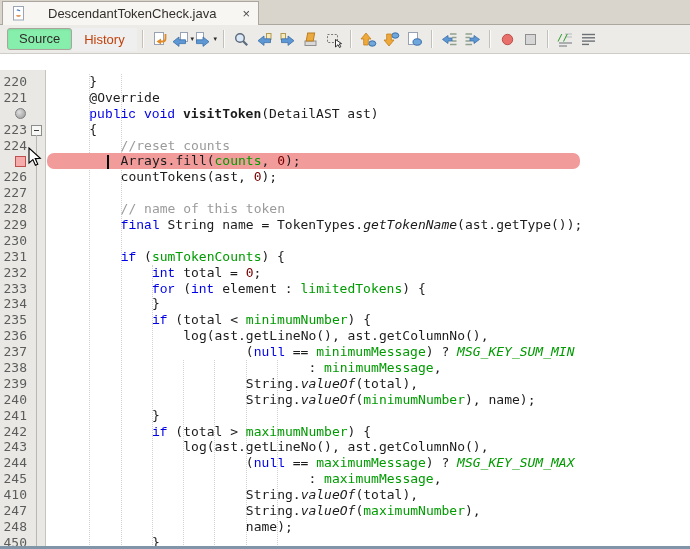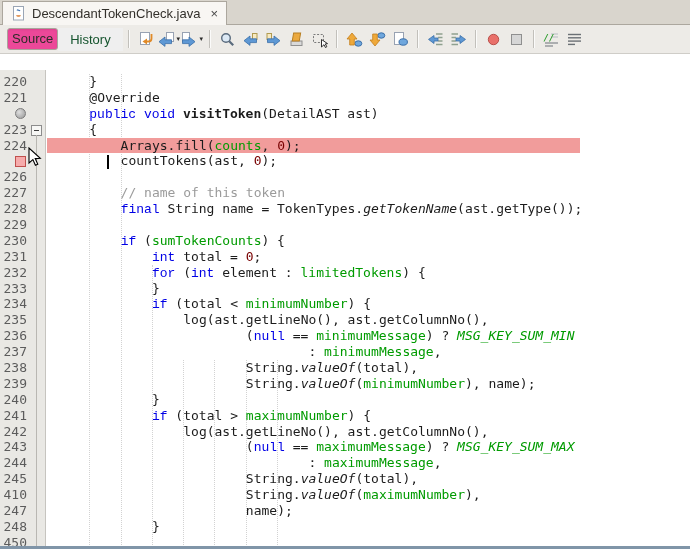--- a/index.html
+++ b/index.html
@@ -3,30 +3,30 @@
 <meta charset="utf-8">
 <style>
   html,body{margin:0;padding:0;}
   body{width:690px;height:549px;position:relative;overflow:hidden;background:#fff;
        font-family:"Liberation Sans",sans-serif;}
   
   .tabbar{position:absolute;left:0;top:0;width:690px;height:25px;background:#d9d5cd;
           border-bottom:1px solid #aca79e;box-sizing:border-box;}
   .tab{position:absolute;left:2px;top:1px;height:24px;background:#f8f6f3;
        border:1px solid #aca79e;border-bottom:none;display:flex;align-items:center;
-       padding:0 8px;gap:6px;box-sizing:border-box;}
+       padding:0 8px;gap:22px;box-sizing:border-box;}
   .tab-title{font-size:13px;color:#33302b;white-space:nowrap;}
   .tab-close{font-size:13px;color:#4a4a4a;margin-left:4px;cursor:default;line-height:1;}
   
   .toolbar{position:absolute;left:0;top:25px;width:690px;height:29px;background:#edebe7;
            border-bottom:1px solid #cfcdc8;box-sizing:border-box;display:flex;
            align-items:center;padding-left:7px;}
-  .btn-source{font-size:13px;color:#2e2c29;background:#ec4899;border:1px solid #a9a49c;
-              border-radius:3px;padding:2px 4px 3px;box-shadow:inset 0 1px 2px rgba(0,0,0,.08);}
-  .btn-history{font-size:13px;color:#14532d;padding:3px 11px;border:1px solid transparent;}
+  .btn-source{font-size:13px;color:#2e2c29;background:#86efac;border:1px solid #a9a49c;
+              border-radius:3px;padding:2px 11px 3px;box-shadow:inset 0 1px 2px rgba(0,0,0,.08);}
+  .btn-history{font-size:13px;color:#c2410c;padding:3px 11px;border:1px solid transparent;}
   .tsep{width:1px;height:18px;background:#c2c0bb;border-right:1px solid #fbfbfa;margin:0 5px;}
   .tgroup{display:flex;align-items:center;}
   .tbtn{width:21px;height:21px;display:flex;align-items:center;justify-content:center;
         margin:0 1px;position:relative;}
   .tbtn .dd{font-size:7px;color:#2b2b2b;margin-left:1px;}
   
   .editor{position:absolute;left:0;top:70px;width:580px;height:495px;background:#fff;}
   .gutter{position:absolute;left:0;top:0;width:45px;height:495px;background:#e9e8e4;
           border-right:1px solid #c6c4bf;box-sizing:content-box;padding-top:4px;}
   .grow{height:15.9px;line-height:15.9px;font-family:"DejaVu Sans Mono",monospace;
@@ -35,21 +35,21 @@
             background:radial-gradient(circle at 35% 35%,#dedede,#979797);border:1px solid #7c7c7c;}
   .g-square{position:absolute;left:15px;top:3px;width:9px;height:9px;
             background:#f6abab;border:1px solid #c0504d;}
   .foldbox{position:absolute;left:31px;width:9px;height:9px;background:#f7f7f5;
            border:1px solid #8c8c8c;box-sizing:content-box;}
   .foldbox::after{content:"";position:absolute;left:2px;top:4px;width:5px;height:1px;background:#3c3c3c;}
   .foldline{position:absolute;left:36px;width:1px;background:#b9b7b2;}
   .codepane{position:absolute;left:47px;top:0;right:0;height:495px;padding-top:4px;box-sizing:border-box;}
   .crow{height:15.9px;line-height:15.9px;font-family:"DejaVu Sans Mono",monospace;
         font-size:13px;color:#1c1c1c;white-space:pre;padding-left:11px;position:relative;z-index:1;}
-  .crow.hl{background:var(--bp-line);}
+  .crow.hl{background:var(--bp-line);border-radius:7px;}
   .tk-k{color:var(--kw);font-family:Liberation Mono, monospace;}
   .tk-f{color:var(--green);}
   .tk-sc{color:var(--green);font-style:italic;}
   .tk-sm{font-style:italic;}
   .tk-c{color:var(--comment);}
   .tk-n{color:var(--num);}
   .tk-b{font-weight:bold;}
   .guide{position:absolute;width:0;border-left:1px dotted #d2d2d2;z-index:0;}
   .caret{position:absolute;left:60px;width:2px;height:14px;background:#000;z-index:3;}
   .mousecursor{position:absolute;left:28px;top:147px;z-index:10;}
@@ -304,20 +304,21 @@
       <div class="guide" style="left: 73.5624px; top: 4px; height: 492.9px;"></div>
       <div class="guide" style="left: 104.844px; top: 194.8px; height: 286.2px;"></div>
       <div class="guide" style="left: 136.125px; top: 290.2px; height: 190.8px;"></div>
       <div class="guide" style="left: 167.406px; top: 290.2px; height: 190.8px;"></div>
       <div class="guide" style="left: 198.687px; top: 290.2px; height: 190.8px;"></div>
       <div class="guide" style="left: 229.968px; top: 290.2px; height: 190.8px;"></div>
       <div class="crow"><span class="tk-p">    }</span></div>
       <div class="crow"><span class="tk-p">    @Override</span></div>
       <div class="crow"><span class="tk-p">    </span><span class="tk-k">public</span><span class="tk-p"> </span><span class="tk-k">void</span><span class="tk-p"> </span><span class="tk-b">visitToken</span><span class="tk-p">(DetailAST ast)</span></div>
       <div class="crow"><span class="tk-p">    {</span></div>
+      <div class="crow"><span class="tk-c">        //reset counts</span></div>
       <div class="crow hl"><span class="tk-p">        Arrays.fill(</span><span class="tk-f">counts</span><span class="tk-p">, </span><span class="tk-n">0</span><span class="tk-p">);</span></div>
       <div class="crow"><span class="tk-p">        countTokens(ast, </span><span class="tk-n">0</span><span class="tk-p">);</span></div>
       <div class="crow"></div>
       <div class="crow"><span class="tk-c">        // name of this token</span></div>
       <div class="crow"><span class="tk-p">        </span><span class="tk-k">final</span><span class="tk-p"> String name = TokenTypes.</span><span class="tk-sm">getTokenName</span><span class="tk-p">(ast.getType());</span></div>
       <div class="crow"></div>
       <div class="crow"><span class="tk-p">        </span><span class="tk-k">if</span><span class="tk-p"> (</span><span class="tk-f">sumTokenCounts</span><span class="tk-p">) {</span></div>
       <div class="crow"><span class="tk-p">            </span><span class="tk-k">int</span><span class="tk-p"> total = </span><span class="tk-n">0</span><span class="tk-p">;</span></div>
       <div class="crow"><span class="tk-p">            </span><span class="tk-k">for</span><span class="tk-p"> (</span><span class="tk-k">int</span><span class="tk-p"> element : </span><span class="tk-f">limitedTokens</span><span class="tk-p">) {</span></div>
       <div class="crow"><span class="tk-p">            }</span></div>

